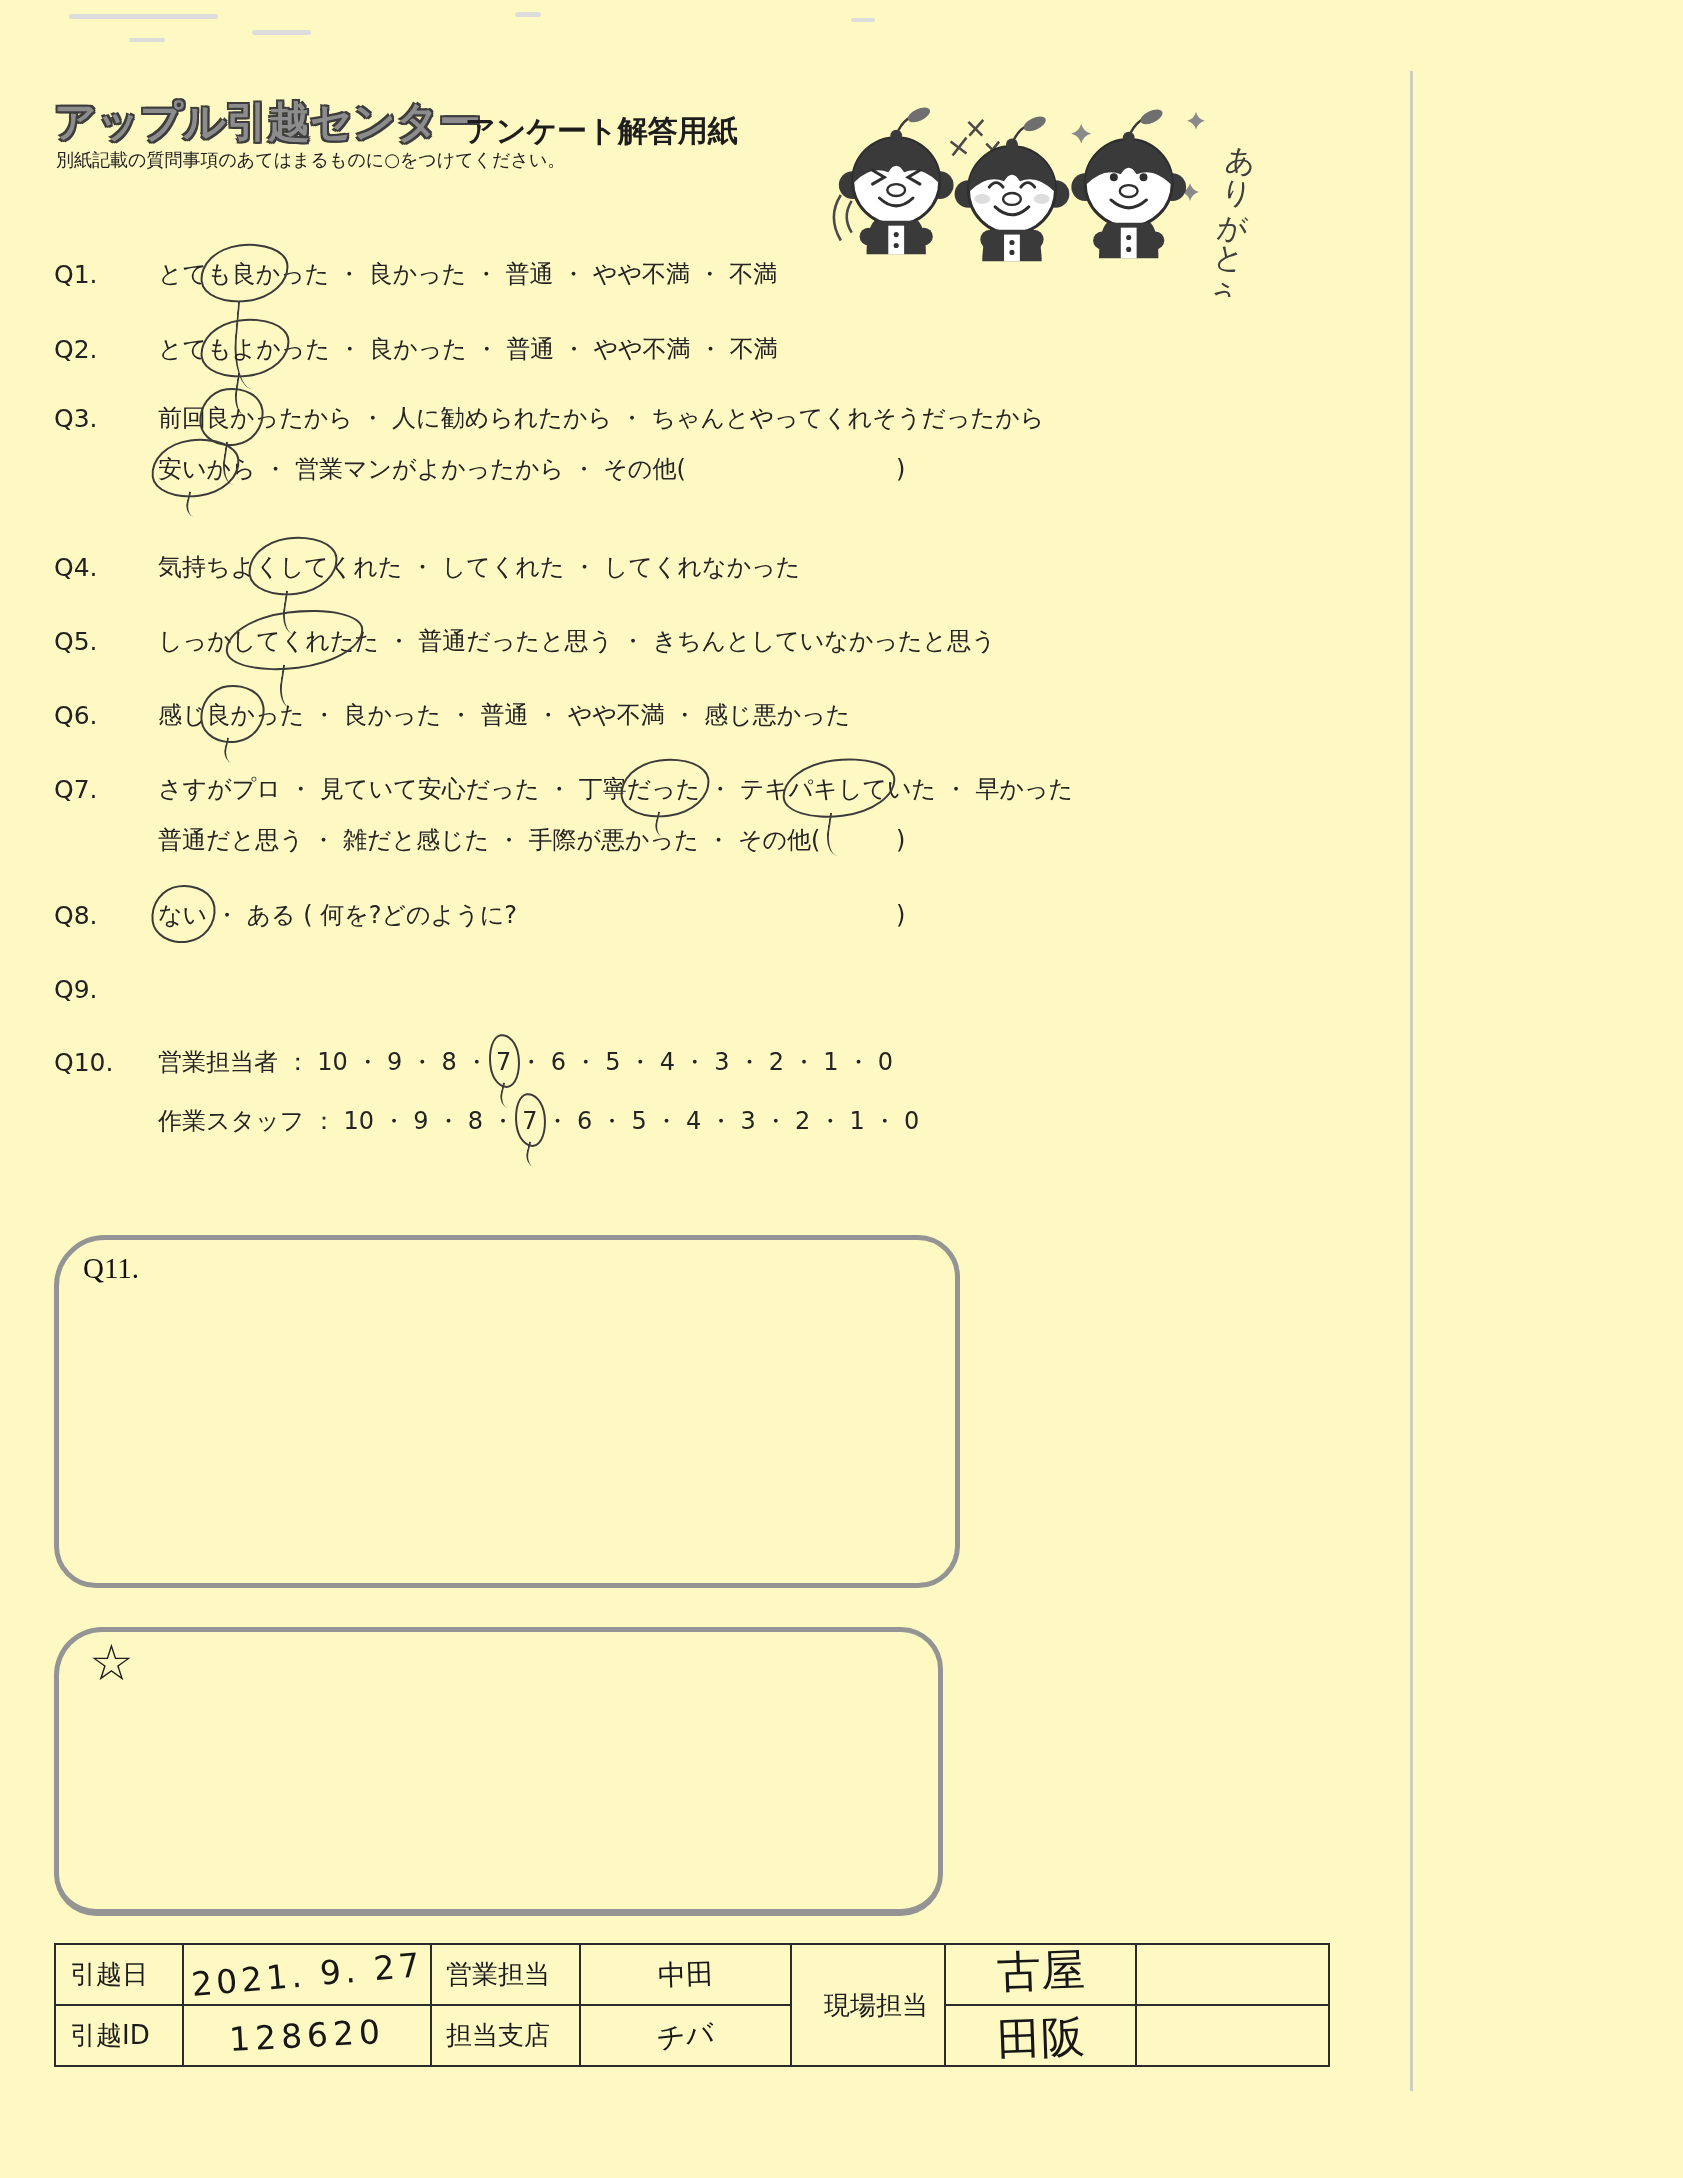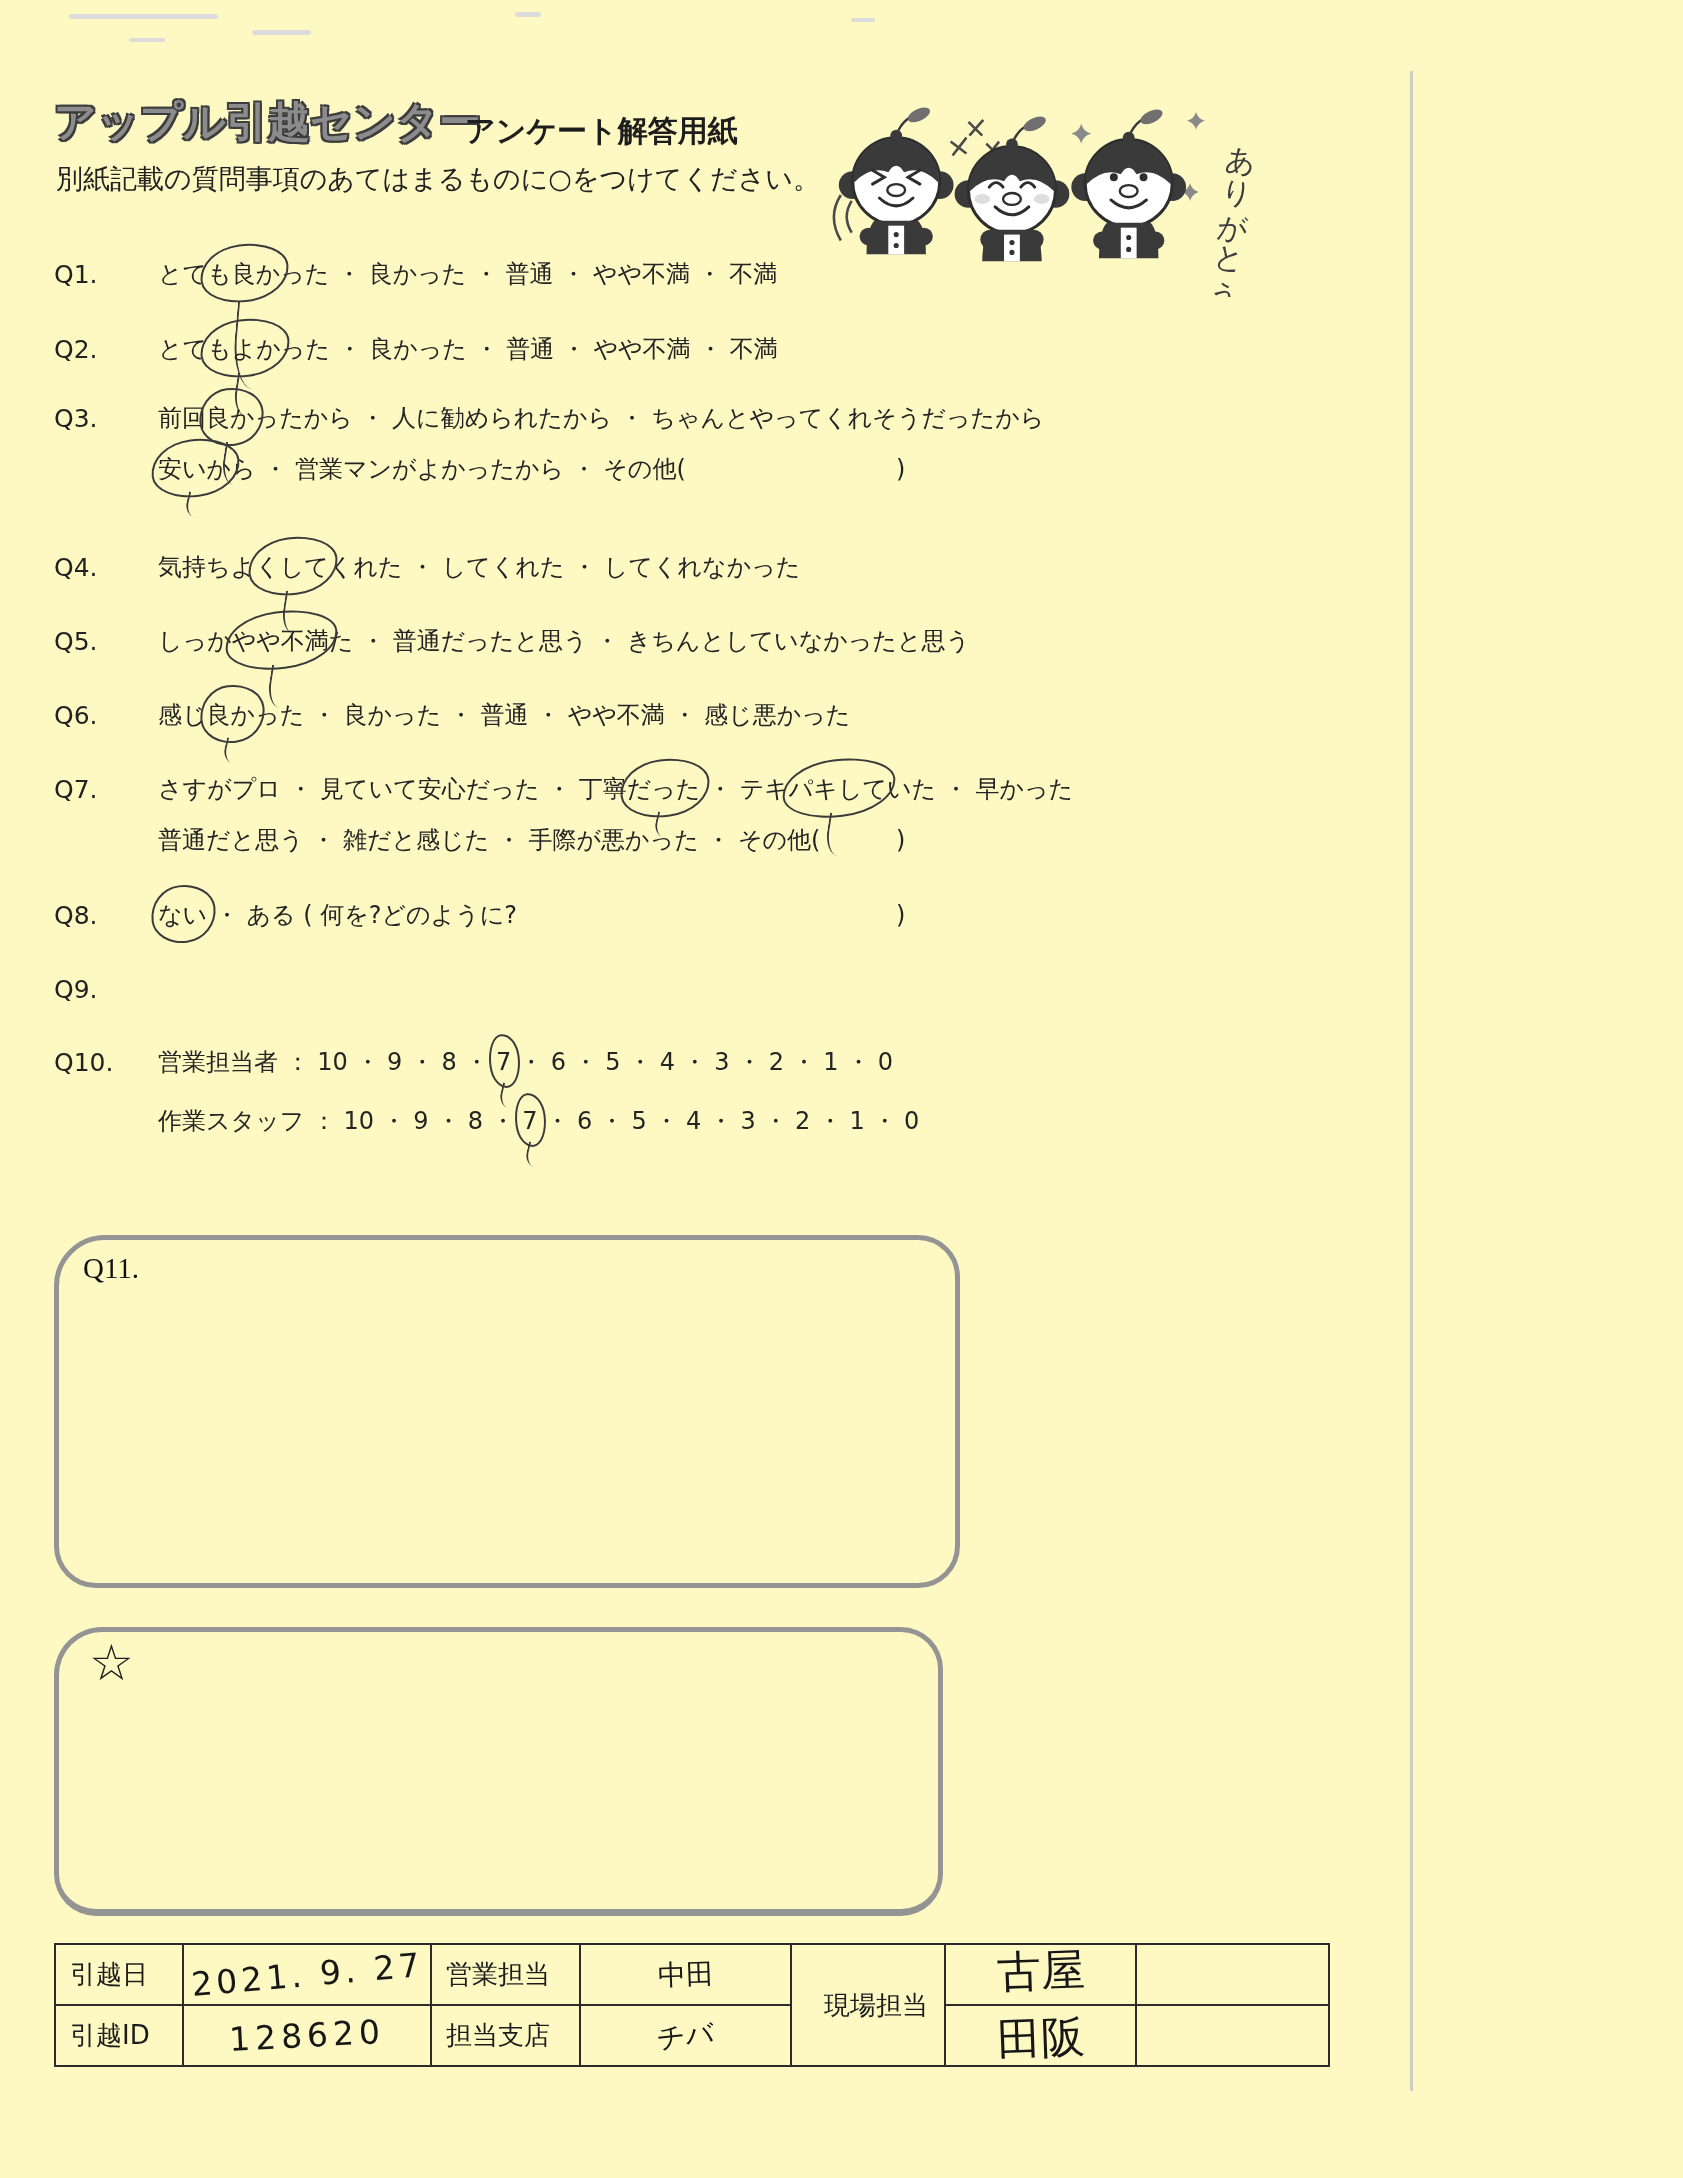--- a/index.html
+++ b/index.html
@@ -12,21 +12,21 @@
   .artifact-line{position:absolute; left:1410px; top:71px; width:3px; height:2020px; background:#c7c7c7; opacity:.85;}
   .speck{position:absolute; background:#dcdcdc; border-radius:3px;}
   
   .title{
     position:absolute; left:54px; top:94px; font-size:42px; font-weight:bold; letter-spacing:0px;
     color:#8c8c8c;
     text-shadow:-2px -2px 0 #3d3d3d, 2px -2px 0 #3d3d3d, -2px 2px 0 #3d3d3d, 2px 2px 0 #3d3d3d, 0 2px 0 #3d3d3d, 2px 0 0 #3d3d3d;
     white-space:nowrap;
   }
   .sheet-type{position:absolute; left:465px; top:111px; font-size:30px; font-weight:bold; color:#1d1d1d; white-space:nowrap;}
-  .instruction{position:absolute; left:56px; top:161px; font-size:27px; color:#222; white-space:nowrap;}
+  .instruction{position:absolute; left:56px; top:148px; font-size:18px; color:#222; white-space:nowrap;}
   .mascots{position:absolute; left:822px; top:94px;}
   
   .q{position:absolute; left:54px; display:flex; align-items:flex-start; white-space:pre;}
   .q-label{width:104px; font-size:25px; line-height:51px; color:#222;}
   .q-body{position:relative; font-size:24px; color:#242424;}
   .q-line{position:relative; line-height:51px; white-space:pre;}
   .close-paren{position:absolute; left:738px; top:0;}
   .circled{position:relative; display:inline-block; line-height:normal;}
   .circled::after{
     content:""; position:absolute; left:-7px; right:-9px; top:-14px; bottom:-12px;
@@ -159,21 +159,21 @@
     </g>
 
     <text x="428" y="32" transform="rotate(7 428 32)" style="writing-mode:vertical-rl; font-size:30px; fill:#3f3f3f;">ありがとう</text>
   </svg>
 
   <div class="questions">
       <div class="q" style="top: 249px;"><span class="q-label">Q1.</span><div class="q-body"><div class="q-line"><span>とて</span><span class="circled tail-l">も良か</span><span>った ・ 良かった ・ 普通 ・ やや不満 ・ 不満</span></div></div></div>
       <div class="q" style="top: 324px;"><span class="q-label">Q2.</span><div class="q-body"><div class="q-line"><span>とて</span><span class="circled tail-m">もよか</span><span>った ・ 良かった ・ 普通 ・ やや不満 ・ 不満</span></div></div></div>
       <div class="q" style="top: 393px;"><span class="q-label">Q3.</span><div class="q-body"><div class="q-line"><span>前回</span><span class="circled tail-m">良か</span><span>ったから ・ 人に勧められたから ・ ちゃんとやってくれそうだったから</span></div><div class="q-line"><span class="circled tail-s">安いか</span><span>ら ・ 営業マンがよかったから ・ その他(</span><span class="close-paren">)</span></div></div></div>
       <div class="q" style="top: 542px;"><span class="q-label">Q4.</span><div class="q-body"><div class="q-line"><span>気持ちよ</span><span class="circled tail-m">くして</span><span>くれた ・ してくれた ・ してくれなかった</span></div></div></div>
-      <div class="q" style="top: 616px;"><span class="q-label">Q5.</span><div class="q-body"><div class="q-line"><span>しっか</span><span class="circled tail-m">やや不満</span><span>た ・ 普通だったと思う ・ きちんとしていなかったと思う</span></div></div></div>
+      <div class="q" style="top: 616px;"><span class="q-label">Q5.</span><div class="q-body"><div class="q-line"><span>しっか</span><span class="circled tail-m">してくれた</span><span>た ・ 普通だったと思う ・ きちんとしていなかったと思う</span></div></div></div>
       <div class="q" style="top: 690px;"><span class="q-label">Q6.</span><div class="q-body"><div class="q-line"><span>感じ</span><span class="circled tail-s">良か</span><span>った ・ 良かった ・ 普通 ・ やや不満 ・ 感じ悪かった</span></div></div></div>
       <div class="q" style="top: 764px;"><span class="q-label">Q7.</span><div class="q-body"><div class="q-line"><span>さすがプロ ・ 見ていて安心だった ・ 丁寧</span><span class="circled tail-s">だった</span><span> ・ テキ</span><span class="circled tail-m">パキして</span><span>いた ・ 早かった</span></div><div class="q-line"><span>普通だと思う ・ 雑だと感じた ・ 手際が悪かった ・ その他(</span><span class="close-paren">)</span></div></div></div>
       <div class="q" style="top: 890px;"><span class="q-label">Q8.</span><div class="q-body"><div class="q-line"><span class="circled">ない</span><span> ・ ある ( 何を?どのように?</span><span class="close-paren">)</span></div></div></div>
       <div class="q" style="top: 964px;"><span class="q-label">Q9.</span></div>
       <div class="q" style="top: 1037px;"><span class="q-label">Q10.</span><div class="q-body"><div class="q-line"><span>営業担当者 ： 10 ・ 9 ・ 8 ・ </span><span class="circled tail-s">7</span><span> ・ 6 ・ 5 ・ 4 ・ 3 ・ 2 ・ 1 ・ 0</span></div><div class="q-line" style="margin-top: 8px;"><span>作業スタッフ ： 10 ・ 9 ・ 8 ・ </span><span class="circled tail-s">7</span><span> ・ 6 ・ 5 ・ 4 ・ 3 ・ 2 ・ 1 ・ 0</span></div></div></div>
     </div>
 
   <div class="box box-q11">
     <span class="q11-label">Q11.</span>
   </div>

